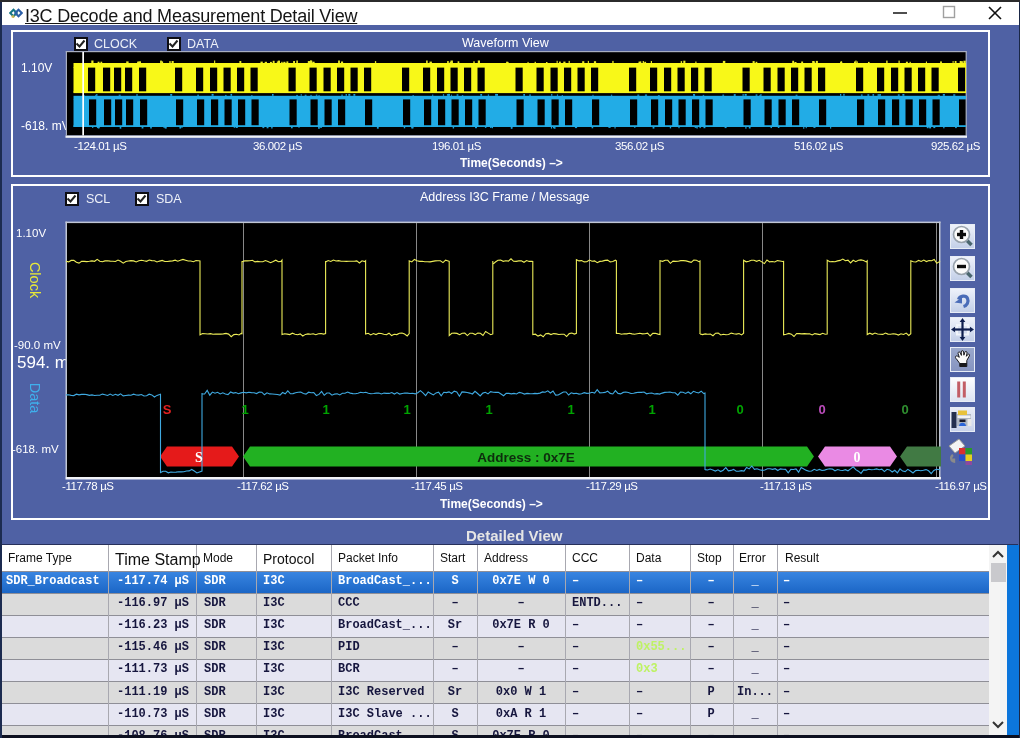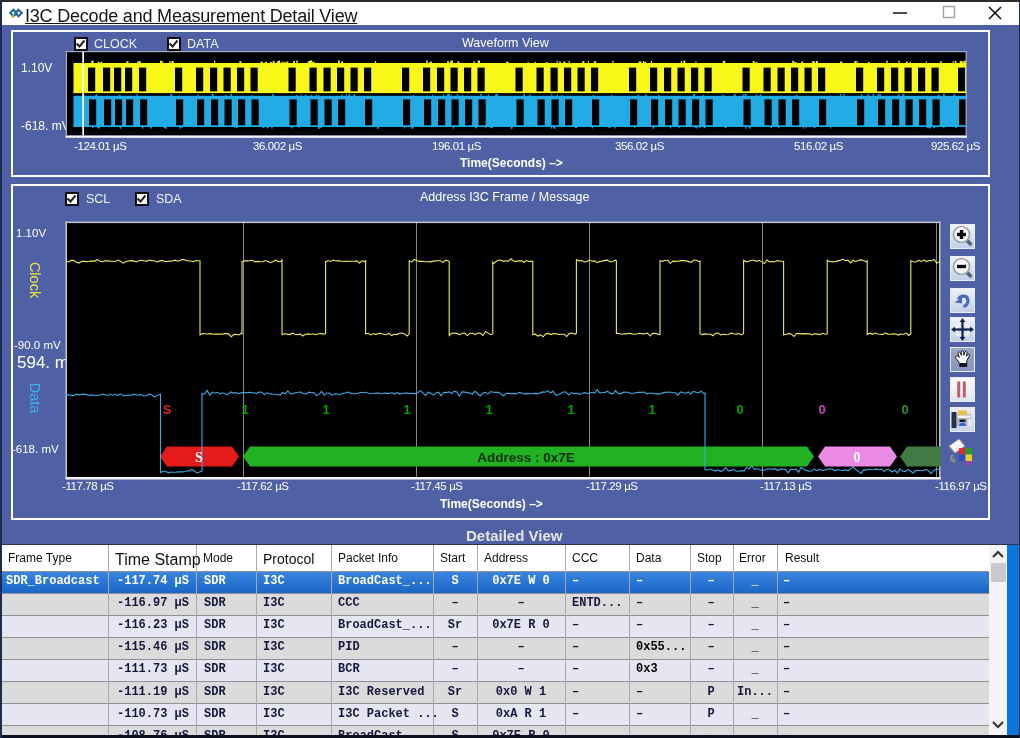--- a/index.html
+++ b/index.html
@@ -549,53 +549,53 @@
 <div style="position:absolute;top:618.2px;font:bold 12px 'Liberation Mono',monospace;color:#16163e;white-space:pre;left:695px;width:120px;text-align:center;">_</div>
 <div style="position:absolute;top:618.2px;font:bold 12px 'Liberation Mono',monospace;color:#16163e;white-space:pre;left:783px;">–</div>
 <div style="position:absolute;left:2px;top:636.8px;width:987px;height:22.1px;background:#dbdbdb;color:#16163e;"></div>
 <div style="position:absolute;top:640.3px;font:bold 12px 'Liberation Mono',monospace;color:#16163e;white-space:pre;left:117px;">-115.46 µS</div>
 <div style="position:absolute;top:640.3px;font:bold 12px 'Liberation Mono',monospace;color:#16163e;white-space:pre;left:204px;">SDR</div>
 <div style="position:absolute;top:640.3px;font:bold 12px 'Liberation Mono',monospace;color:#16163e;white-space:pre;left:263px;">I3C</div>
 <div style="position:absolute;top:640.3px;font:bold 12px 'Liberation Mono',monospace;color:#16163e;white-space:pre;left:338px;">PID</div>
 <div style="position:absolute;top:640.3px;font:bold 12px 'Liberation Mono',monospace;color:#16163e;white-space:pre;left:395px;width:120px;text-align:center;">–</div>
 <div style="position:absolute;top:640.3px;font:bold 12px 'Liberation Mono',monospace;color:#16163e;white-space:pre;left:461px;width:120px;text-align:center;">–</div>
 <div style="position:absolute;top:640.3px;font:bold 12px 'Liberation Mono',monospace;color:#16163e;white-space:pre;left:572px;">–</div>
-<div style="position:absolute;top:640.3px;font:bold 12px 'Liberation Mono',monospace;color:#000000;white-space:pre;left:636px;">0x55...</div>
+<div style="position:absolute;top:640.3px;font:bold 12px 'Liberation Mono',monospace;color:#bef264;white-space:pre;left:636px;">0x55...</div>
 <div style="position:absolute;top:640.3px;font:bold 12px 'Liberation Mono',monospace;color:#16163e;white-space:pre;left:651px;width:120px;text-align:center;">–</div>
 <div style="position:absolute;top:640.3px;font:bold 12px 'Liberation Mono',monospace;color:#16163e;white-space:pre;left:695px;width:120px;text-align:center;">_</div>
 <div style="position:absolute;top:640.3px;font:bold 12px 'Liberation Mono',monospace;color:#16163e;white-space:pre;left:783px;">–</div>
 <div style="position:absolute;left:2px;top:658.9px;width:987px;height:22.1px;background:#e6e6f2;color:#16163e;"></div>
 <div style="position:absolute;top:662.4px;font:bold 12px 'Liberation Mono',monospace;color:#16163e;white-space:pre;left:117px;">-111.73 µS</div>
 <div style="position:absolute;top:662.4px;font:bold 12px 'Liberation Mono',monospace;color:#16163e;white-space:pre;left:204px;">SDR</div>
 <div style="position:absolute;top:662.4px;font:bold 12px 'Liberation Mono',monospace;color:#16163e;white-space:pre;left:263px;">I3C</div>
 <div style="position:absolute;top:662.4px;font:bold 12px 'Liberation Mono',monospace;color:#16163e;white-space:pre;left:338px;">BCR</div>
 <div style="position:absolute;top:662.4px;font:bold 12px 'Liberation Mono',monospace;color:#16163e;white-space:pre;left:395px;width:120px;text-align:center;">–</div>
 <div style="position:absolute;top:662.4px;font:bold 12px 'Liberation Mono',monospace;color:#16163e;white-space:pre;left:461px;width:120px;text-align:center;">–</div>
 <div style="position:absolute;top:662.4px;font:bold 12px 'Liberation Mono',monospace;color:#16163e;white-space:pre;left:572px;">–</div>
-<div style="position:absolute;top:662.4px;font:bold 12px 'Liberation Mono',monospace;color:#000000;white-space:pre;left:636px;">0x3</div>
+<div style="position:absolute;top:662.4px;font:bold 12px 'Liberation Mono',monospace;color:#bef264;white-space:pre;left:636px;">0x3</div>
 <div style="position:absolute;top:662.4px;font:bold 12px 'Liberation Mono',monospace;color:#16163e;white-space:pre;left:651px;width:120px;text-align:center;">–</div>
 <div style="position:absolute;top:662.4px;font:bold 12px 'Liberation Mono',monospace;color:#16163e;white-space:pre;left:695px;width:120px;text-align:center;">_</div>
 <div style="position:absolute;top:662.4px;font:bold 12px 'Liberation Mono',monospace;color:#16163e;white-space:pre;left:783px;">–</div>
 <div style="position:absolute;left:2px;top:681.0px;width:987px;height:22.1px;background:#dbdbdb;color:#16163e;"></div>
 <div style="position:absolute;top:684.5px;font:bold 12px 'Liberation Mono',monospace;color:#16163e;white-space:pre;left:117px;">-111.19 µS</div>
 <div style="position:absolute;top:684.5px;font:bold 12px 'Liberation Mono',monospace;color:#16163e;white-space:pre;left:204px;">SDR</div>
 <div style="position:absolute;top:684.5px;font:bold 12px 'Liberation Mono',monospace;color:#16163e;white-space:pre;left:263px;">I3C</div>
 <div style="position:absolute;top:684.5px;font:bold 12px 'Liberation Mono',monospace;color:#16163e;white-space:pre;left:338px;">I3C Reserved</div>
 <div style="position:absolute;top:684.5px;font:bold 12px 'Liberation Mono',monospace;color:#16163e;white-space:pre;left:395px;width:120px;text-align:center;">Sr</div>
 <div style="position:absolute;top:684.5px;font:bold 12px 'Liberation Mono',monospace;color:#16163e;white-space:pre;left:461px;width:120px;text-align:center;">0x0 W 1</div>
 <div style="position:absolute;top:684.5px;font:bold 12px 'Liberation Mono',monospace;color:#16163e;white-space:pre;left:572px;">–</div>
 <div style="position:absolute;top:684.5px;font:bold 12px 'Liberation Mono',monospace;color:#16163e;white-space:pre;left:636px;">–</div>
 <div style="position:absolute;top:684.5px;font:bold 12px 'Liberation Mono',monospace;color:#16163e;white-space:pre;left:651px;width:120px;text-align:center;">P</div>
 <div style="position:absolute;top:684.5px;font:bold 12px 'Liberation Mono',monospace;color:#16163e;white-space:pre;left:695px;width:120px;text-align:center;">In...</div>
 <div style="position:absolute;top:684.5px;font:bold 12px 'Liberation Mono',monospace;color:#16163e;white-space:pre;left:783px;">–</div>
 <div style="position:absolute;left:2px;top:703.1px;width:987px;height:22.1px;background:#e6e6f2;color:#16163e;"></div>
 <div style="position:absolute;top:706.6px;font:bold 12px 'Liberation Mono',monospace;color:#16163e;white-space:pre;left:117px;">-110.73 µS</div>
 <div style="position:absolute;top:706.6px;font:bold 12px 'Liberation Mono',monospace;color:#16163e;white-space:pre;left:204px;">SDR</div>
 <div style="position:absolute;top:706.6px;font:bold 12px 'Liberation Mono',monospace;color:#16163e;white-space:pre;left:263px;">I3C</div>
-<div style="position:absolute;top:706.6px;font:bold 12px 'Liberation Mono',monospace;color:#16163e;white-space:pre;left:338px;">I3C Packet ...</div>
+<div style="position:absolute;top:706.6px;font:bold 12px 'Liberation Mono',monospace;color:#16163e;white-space:pre;left:338px;">I3C Slave ...</div>
 <div style="position:absolute;top:706.6px;font:bold 12px 'Liberation Mono',monospace;color:#16163e;white-space:pre;left:395px;width:120px;text-align:center;">S</div>
 <div style="position:absolute;top:706.6px;font:bold 12px 'Liberation Mono',monospace;color:#16163e;white-space:pre;left:461px;width:120px;text-align:center;">0xA R 1</div>
 <div style="position:absolute;top:706.6px;font:bold 12px 'Liberation Mono',monospace;color:#16163e;white-space:pre;left:572px;">–</div>
 <div style="position:absolute;top:706.6px;font:bold 12px 'Liberation Mono',monospace;color:#16163e;white-space:pre;left:636px;">–</div>
 <div style="position:absolute;top:706.6px;font:bold 12px 'Liberation Mono',monospace;color:#16163e;white-space:pre;left:651px;width:120px;text-align:center;">P</div>
 <div style="position:absolute;top:706.6px;font:bold 12px 'Liberation Mono',monospace;color:#16163e;white-space:pre;left:695px;width:120px;text-align:center;">_</div>
 <div style="position:absolute;top:706.6px;font:bold 12px 'Liberation Mono',monospace;color:#16163e;white-space:pre;left:783px;">–</div>
 <div style="position:absolute;left:2px;top:725.2px;width:987px;height:22.1px;background:#dbdbdb;color:#16163e;"></div>
 <div style="position:absolute;top:728.7px;font:bold 12px 'Liberation Mono',monospace;color:#16163e;white-space:pre;left:117px;">-108.76 µS</div>
 <div style="position:absolute;top:728.7px;font:bold 12px 'Liberation Mono',monospace;color:#16163e;white-space:pre;left:204px;">SDR</div>

